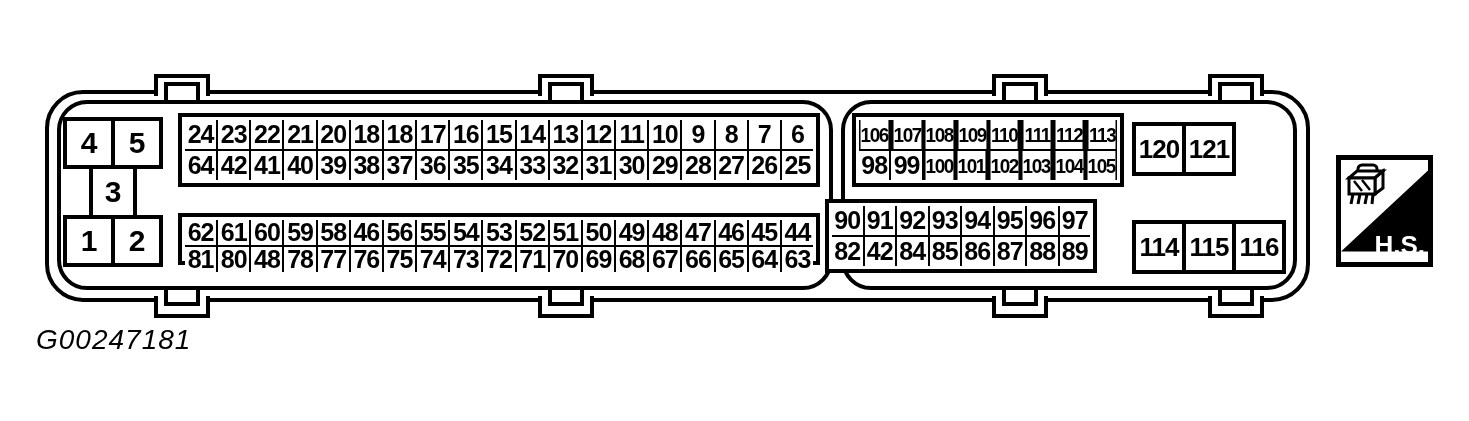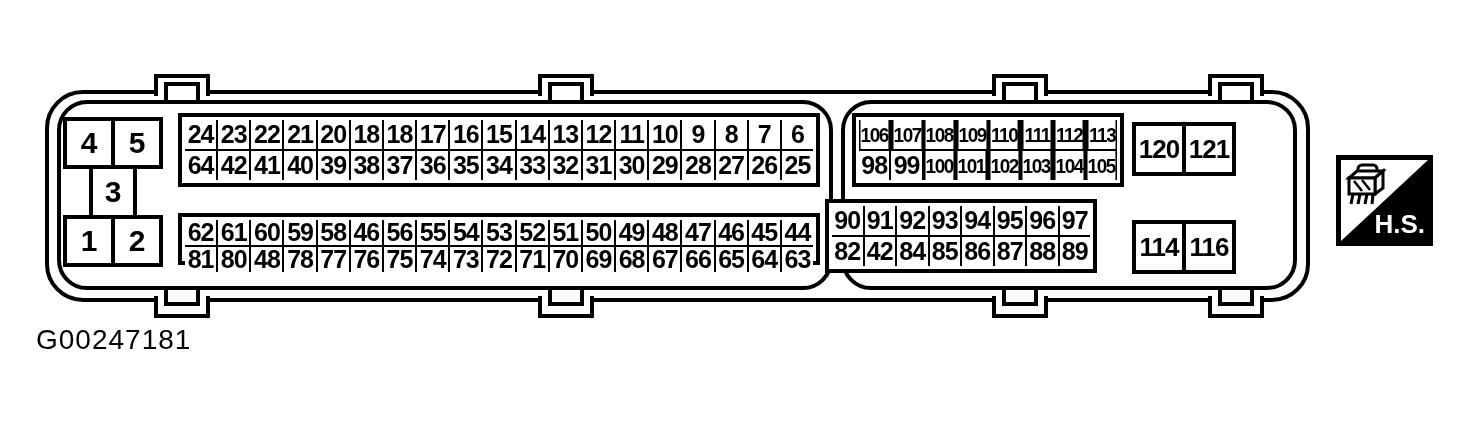--- a/index.html
+++ b/index.html
@@ -46,32 +46,32 @@
     border:4px solid #000; background:#fff; display:flex; align-items:center; justify-content:center;
     font-weight:bold; line-height:1;
   }
   .pinrow .pinbox + .pinbox { margin-left:-4px; }
   .bx52  { width:52px; height:52px; font-size:30px; }
   .bx48  { width:48px; height:54px; font-size:30px; }
   .bx54  { width:54px; height:54px; font-size:26px; letter-spacing:-1px; }
   .bx54m { width:54px; height:52px; font-size:26px; letter-spacing:-1px; }
   
   .hs-badge {
-    position:absolute; left:1336px; top:155px; width:97px; height:91px;
+    position:absolute; left:1336px; top:155px; width:97px; height:112px;
     border:5px solid #000; background:#fff; z-index:5;
   }
   .hs-diag { position:absolute; left:0; top:0; width:100%; height:100%; }
   .hs-glyph { position:absolute; left:2px; top:2px; }
   .hs-label {
     position:absolute; right:3px; bottom:1px; color:#fff;
     font-weight:bold; font-size:26px; letter-spacing:0px;
   }
   
   .caption {
-    position:absolute; left:36px; top:324px; font-size:28px; letter-spacing:1px; color:#000;
+    position:absolute; left:36px; top:324px; font-size:28px; letter-spacing:1px; color:#000;font-style:italic;
   }
 </style>
 </head>
 <body>
 
 <div class="stage">
 
   <div class="conn-outer"></div>
   <div class="half half-left"></div>
   <div class="half half-right"></div>
@@ -262,20 +262,21 @@
   </div>
 
   <div class="pinrow" style="left:1132px;top:122px">
 
       <div class="pinbox bx54 n3">120</div>
       <div class="pinbox bx54 n3">121</div>
     </div>
   <div class="pinrow" style="left:1132px;top:220px">
 
   <div class="pinbox bx54 n3">114</div>
+      <div class="pinbox bx54 n3">115</div>
       <div class="pinbox bx54 n3">116</div>
     </div>
 
   <div class="hs-badge">
     <svg class="hs-diag" width="87" height="81" viewBox="0 0 87 81">
       <polygon points="0,81 87,0 87,81" fill="#000000"></polygon>
     </svg>
     <svg class="hs-glyph" width="52" height="46" viewBox="0 0 52 46">
       <rect x="15" y="3" width="19" height="9" rx="4" fill="#ffffff" stroke="#000000" stroke-width="3"></rect>
       <polygon points="6,16 14,9 40,9 32,16" fill="#ffffff" stroke="#000000" stroke-width="3"></polygon>

